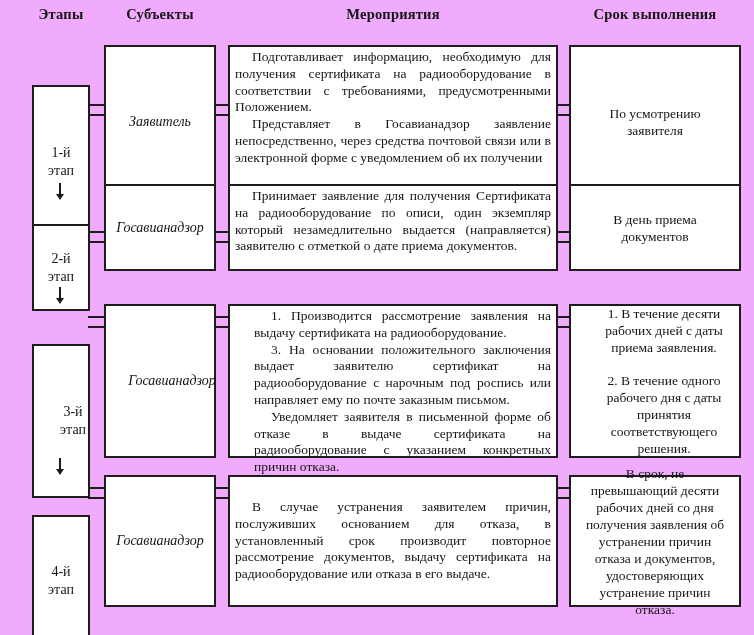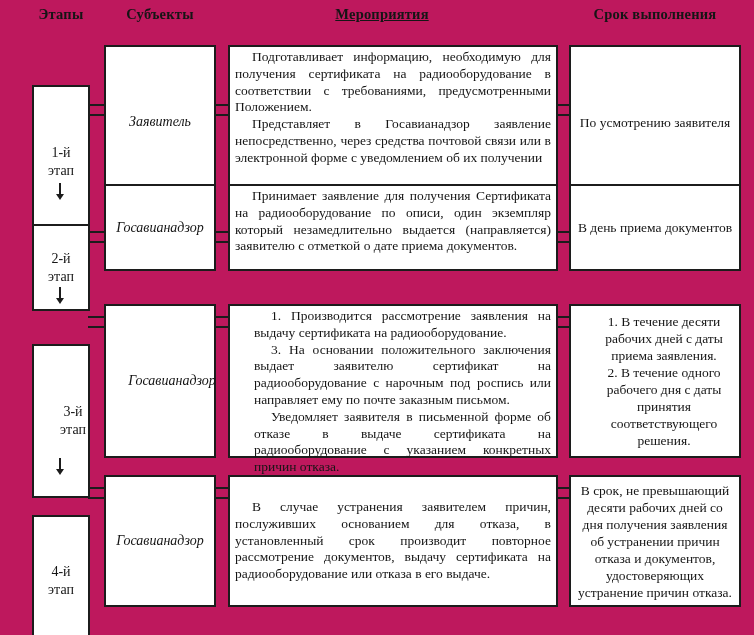--- a/index.html
+++ b/index.html
@@ -1,27 +1,27 @@
 <!DOCTYPE html>
 <html lang="ru"><head>
 <meta charset="utf-8">
 <style>
   html,body{margin:0;padding:0;background:#ffffff;}
   #page{
-    position:relative;width:754px;height:635px;background:#be185d;
+    position:relative;width:754px;height:635px;background:#f0abfc;
     font-family:"Liberation Serif","DejaVu Serif",serif;color:#151515;
     overflow:hidden;
   }
   .hdr{
     position:absolute;top:6px;font-weight:bold;font-size:14.5px;
     text-align:center;letter-spacing:.2px;
   }
   .hdr-stages{left:32px;width:58px;}
   .hdr-subjects{left:104px;width:112px;}
-  .hdr-activities{left:217px;width:330px;text-decoration:underline;}
+  .hdr-activities{left:228px;width:330px;}
   .hdr-deadline{left:569px;width:172px;}
 
   .box{
     position:absolute;border:2px solid #1c1c1c;background:#ffffff;
     box-sizing:border-box;
   }
   .stage{
     left:32px;width:58px;display:flex;align-items:center;justify-content:center;
     text-align:center;white-space:pre-line;font-size:14px;line-height:18px;margin-top:40px;
   }
@@ -32,21 +32,21 @@
   .activity{left:228px;width:330px;padding:2px 5px;}
   .activity.v-center{display:flex;flex-direction:column;justify-content:center;}
   .activity p{
     margin:0;text-align:justify;text-indent:17px;
     font-size:13.5px;line-height:16.8px;hyphens:auto;
   }
   .deadline{
     left:569px;width:172px;display:flex;flex-direction:column;
     align-items:center;justify-content:center;text-align:center;padding:2px 6px;
   }
-  .deadline p{margin:0;font-size:13.5px;line-height:17px;}
+  .deadline p{margin:8px;font-size:13.5px;line-height:17px;}
 
   .r1{top:45px;height:154px;}
   .r2{top:184px;height:87px;}
   .r3{top:304px;height:154px;padding-left:24px;}
   .r4{top:475px;height:132px;}
 
   .conn{
     position:absolute;height:12px;box-sizing:border-box;
     border-top:2px solid #1c1c1c;border-bottom:2px solid #1c1c1c;
   }

